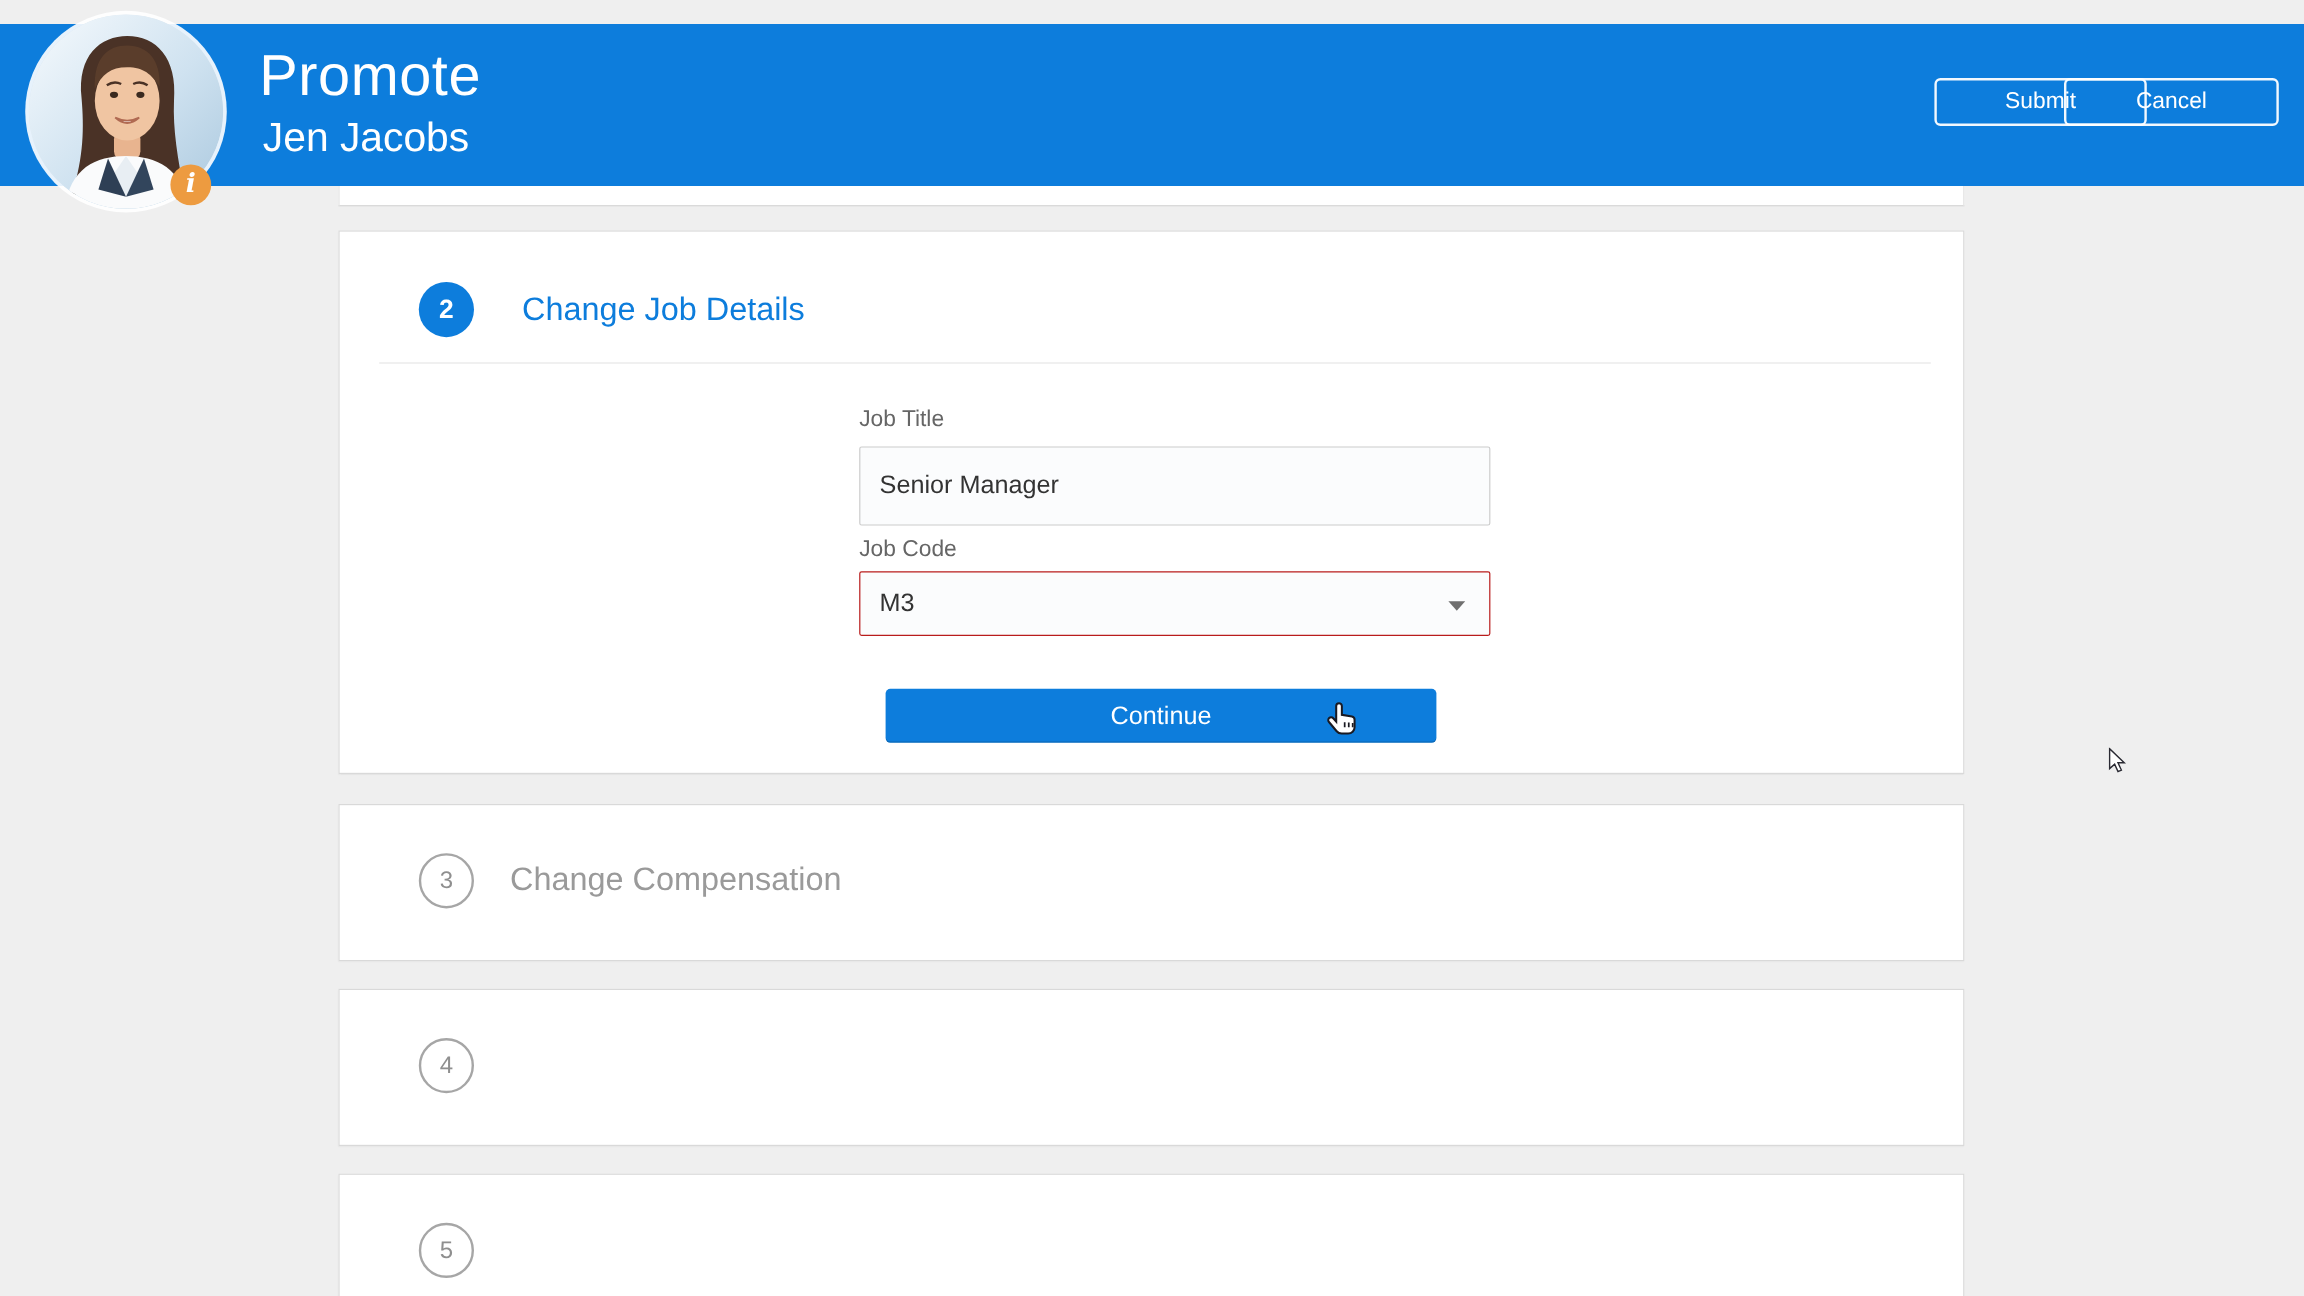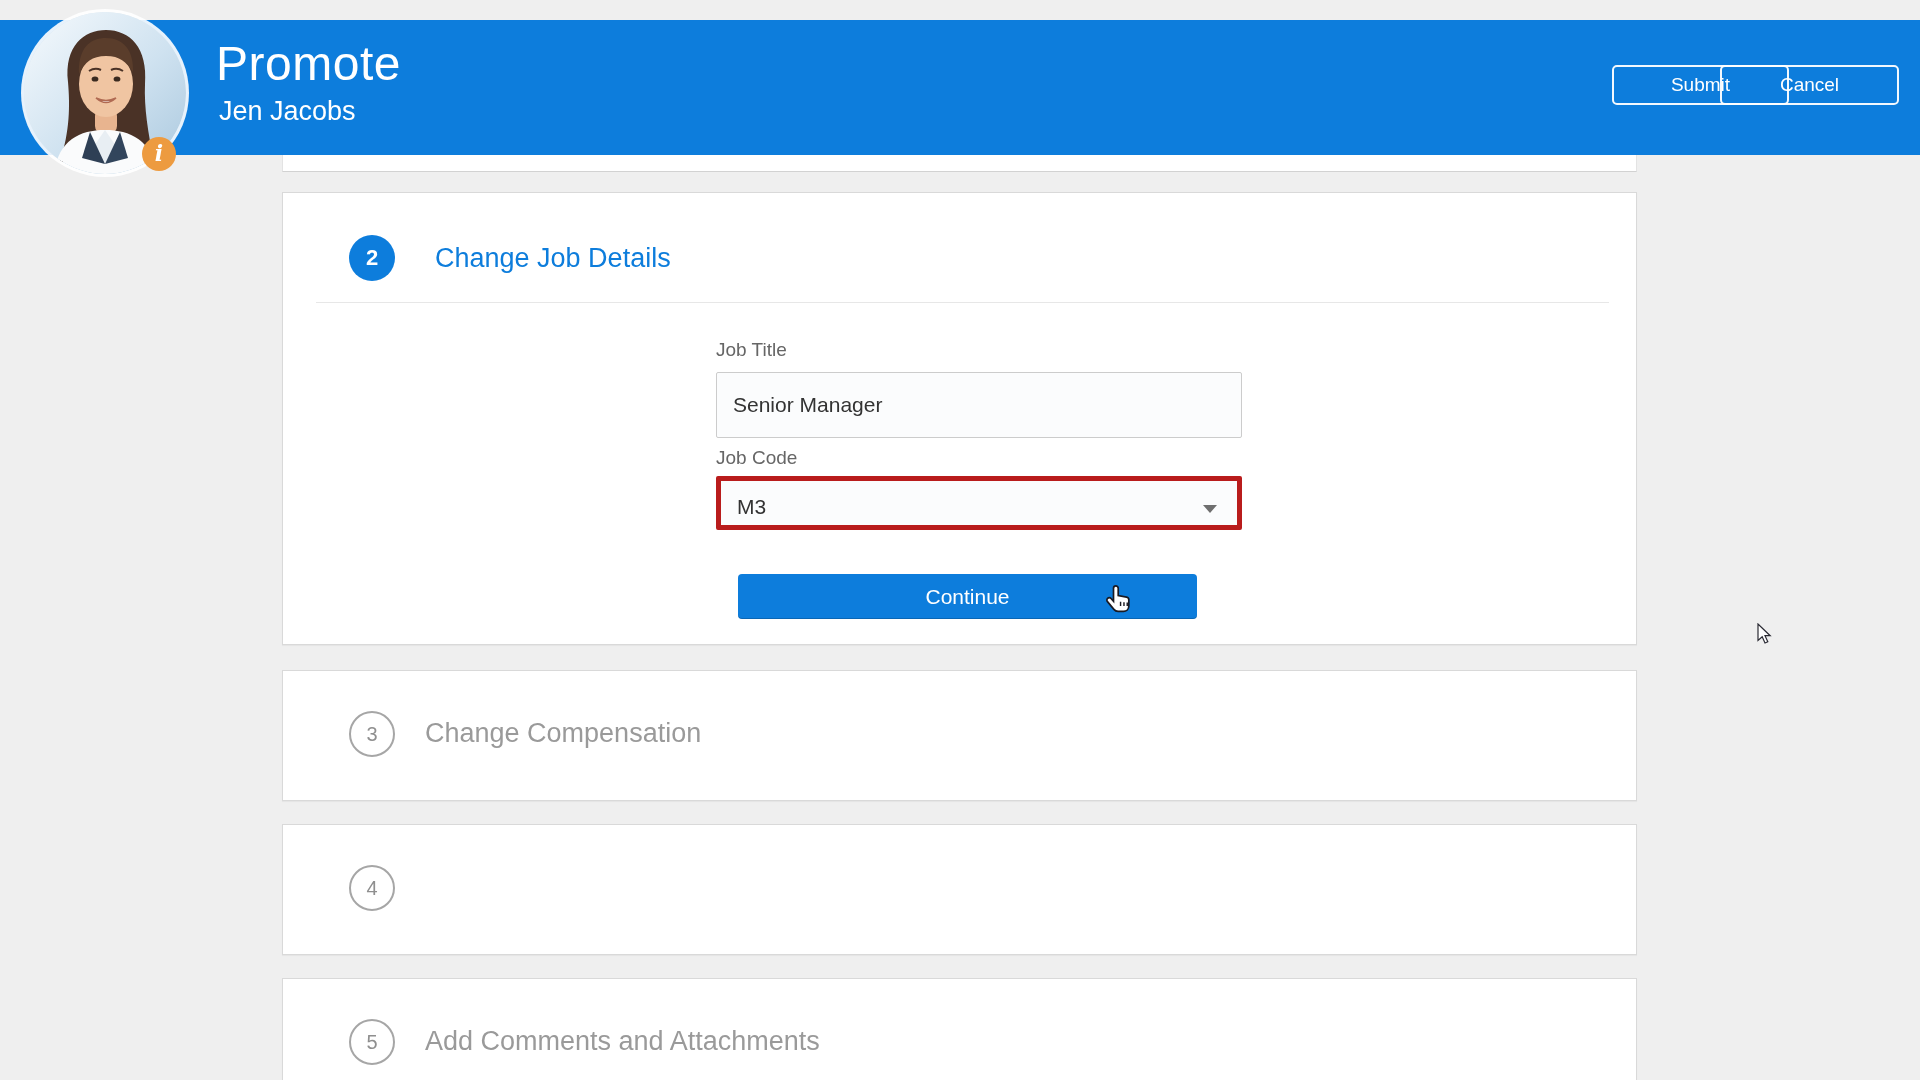--- a/index.html
+++ b/index.html
@@ -8,21 +8,21 @@
 
   
   .header { position:absolute; left:0; top:0; width:1920px; height:135px; background:#0d7ddc; z-index:5;margin-top:20px; }
   .avatar { position:absolute; left:24px; top:12px; width:162px; height:162px; border-radius:50%;
             overflow:hidden; box-shadow:0 0 0 3px rgba(255,255,255,.9); z-index:10; background:#dfeaf2; }
   .avatar svg { display:block; }
   .info-badge { position:absolute; left:142px; top:137px; width:34px; height:34px; border-radius:50%;
             background:#ed9b40; color:#fff; z-index:11; text-align:center; line-height:33px;
             font-family:"DejaVu Serif", serif; font-style:italic; font-weight:bold; font-size:22px; }
   .hdr-title { position:absolute; left:216px; top:16px; color:#fff; font-size:48px; letter-spacing:.5px; z-index:6; }
-  .hdr-sub   { position:absolute; left:219px; top:76px; color:#fff; font-size:27px; z-index:6; }
+  .hdr-sub   { position:absolute; left:219px; top:76px; color:#fff; font-size:34px; z-index:6; }
   .hdr-btn { position:absolute; top:45px; height:40px; border:2px solid rgba(255,255,255,.95); border-radius:5px;
              background:transparent; color:#fff; font-size:19px; font-family:inherit; text-align:center;
              line-height:36px; z-index:6; cursor:pointer; }
   .btn-submit { left:1612px; width:177px; }
   .btn-cancel { left:1720px; width:179px; }
 
   
   .card-partial { position:absolute; left:282px; top:135px; width:1355px; height:37px; background:#fff;
                   border-bottom:1px solid #d2d2d2; border-left:1px solid #e3e3e3; border-right:1px solid #e3e3e3; }
   .card { position:absolute; left:282px; width:1355px; background:#fff; border:1px solid #d9d9d9;
@@ -41,21 +41,21 @@
   .title-idle   { left:142px; top:47px; color:#9a9a9a; }
   .divider { position:absolute; left:33px; top:109px; width:1293px; height:1px; background:#e7e7e7; }
 
   
   .fld-label { position:absolute; left:433px; font-size:19px; color:#666; }
   .lbl-jobtitle { top:146px; }
   .lbl-jobcode  { top:254px; }
   .txt-input { position:absolute; left:433px; top:179px; width:526px; height:66px; border:1px solid #ccc;
                border-radius:2px; background:#fbfcfd; font-family:inherit; font-size:21px; color:#333;
                padding:0 16px; }
-  .select { position:absolute; left:433px; top:283px; width:526px; height:54px; border:5px solid #b91c1c;
+  .select { position:absolute; left:433px; top:283px; width:526px; height:54px; border:1px solid #b91c1c;
             border-radius:2px; background:#fbfcfd; font-size:21px; color:#333; line-height:52px;
             padding:0 16px; cursor:pointer; }
   .caret { position:absolute; right:20px; top:24px; width:0; height:0;
            border-left:7px solid transparent; border-right:7px solid transparent; border-top:8px solid #6f6f6f; }
   .btn-continue { position:absolute; left:455px; top:381px; width:459px; height:45px; background:#0d7ddc;
                   border:none; border-radius:4px; color:#fff; font-family:inherit; font-size:21px;
                   box-shadow:inset 0 -1px 0 rgba(0,0,0,.18); cursor:pointer; }
 
   
   .cursor { position:absolute; z-index:50; pointer-events:none; }
@@ -134,21 +134,20 @@
   <div class="badge badge-idle">3</div>
   <div class="step-title title-idle">Change Compensation</div>
 </div>
 
 <div class="card card-4">
   <div class="badge badge-idle">4</div>
 </div>
 
 <div class="card card-5">
   <div class="badge badge-idle">5</div>
-  <div class="step-title title-idle">Add Comments and Attachments</div>
 </div>
 
 <svg class="cursor cursor-hand" width="32" height="34" viewBox="0 0 24 26">
   <path d="M9.6 1.5c-1 0-1.8.8-1.8 1.8v9.9l-1.9-2.1c-.7-.8-1.9-.8-2.6-.1-.7.7-.8 1.8-.1 2.5l4.9 5.9c.8 1 2 1.5 3.2 1.5h4.1c2.3 0 4.1-1.8 4.1-4.1v-4.8c0-1-.7-1.8-1.7-2l-6.4-1.1V3.3c0-1-.8-1.8-1.8-1.8z" fill="#fff" stroke="#1a1a22" stroke-width="1.3"></path>
   <path d="M13.2 13.6v3.2 M15.8 13.9v2.9 M18.3 14.1v2.7" stroke="#1a1a22" stroke-width="1.1" fill="none"></path>
 </svg>
 
 <svg class="cursor cursor-arrow" width="15" height="22" viewBox="0 0 15 22">
   <path d="M1 1 L1 17.5 L5.2 13.8 L8 20 L10.8 18.7 L8 12.7 L13.2 12.7 Z" fill="#fff" stroke="#2a2a33" stroke-width="1.2"></path>
 </svg>

